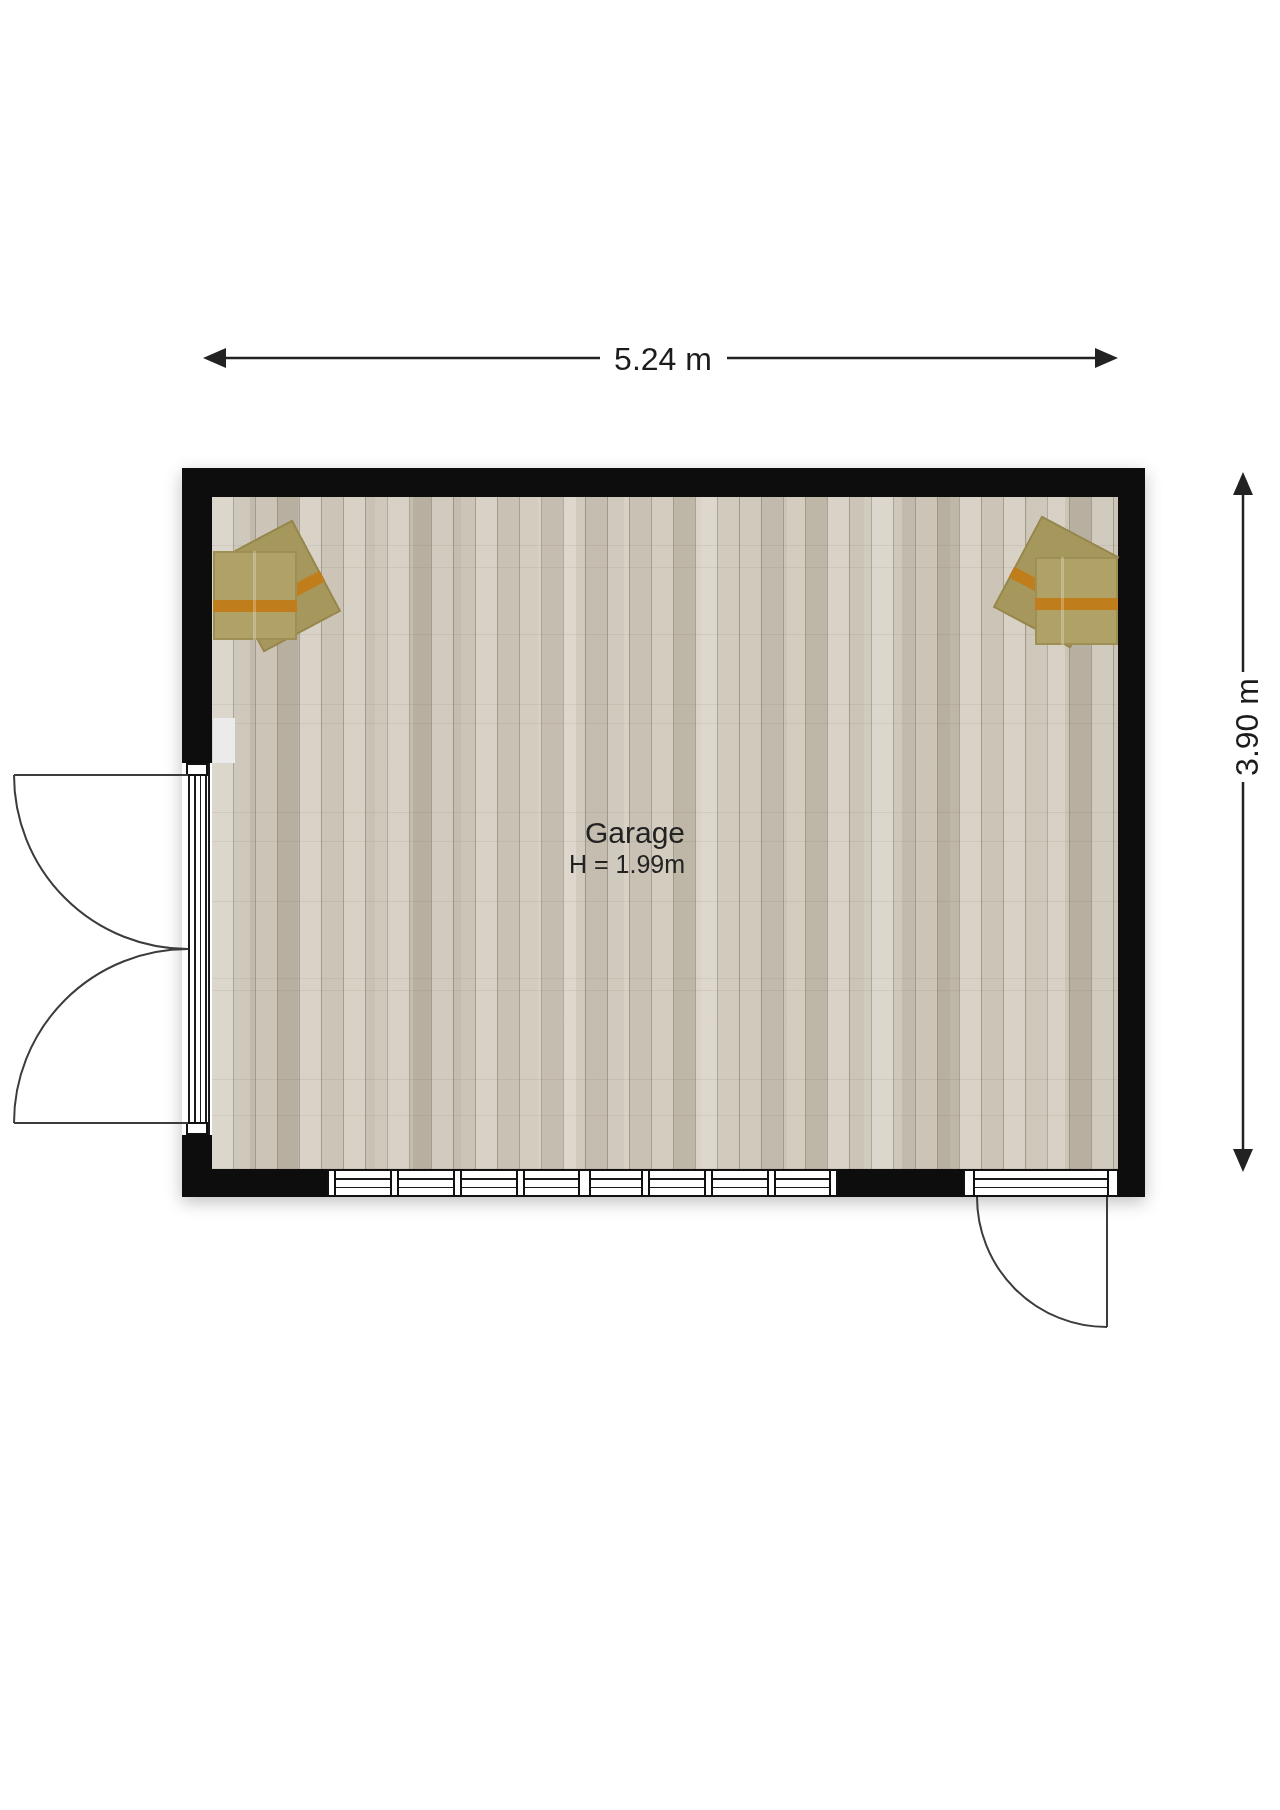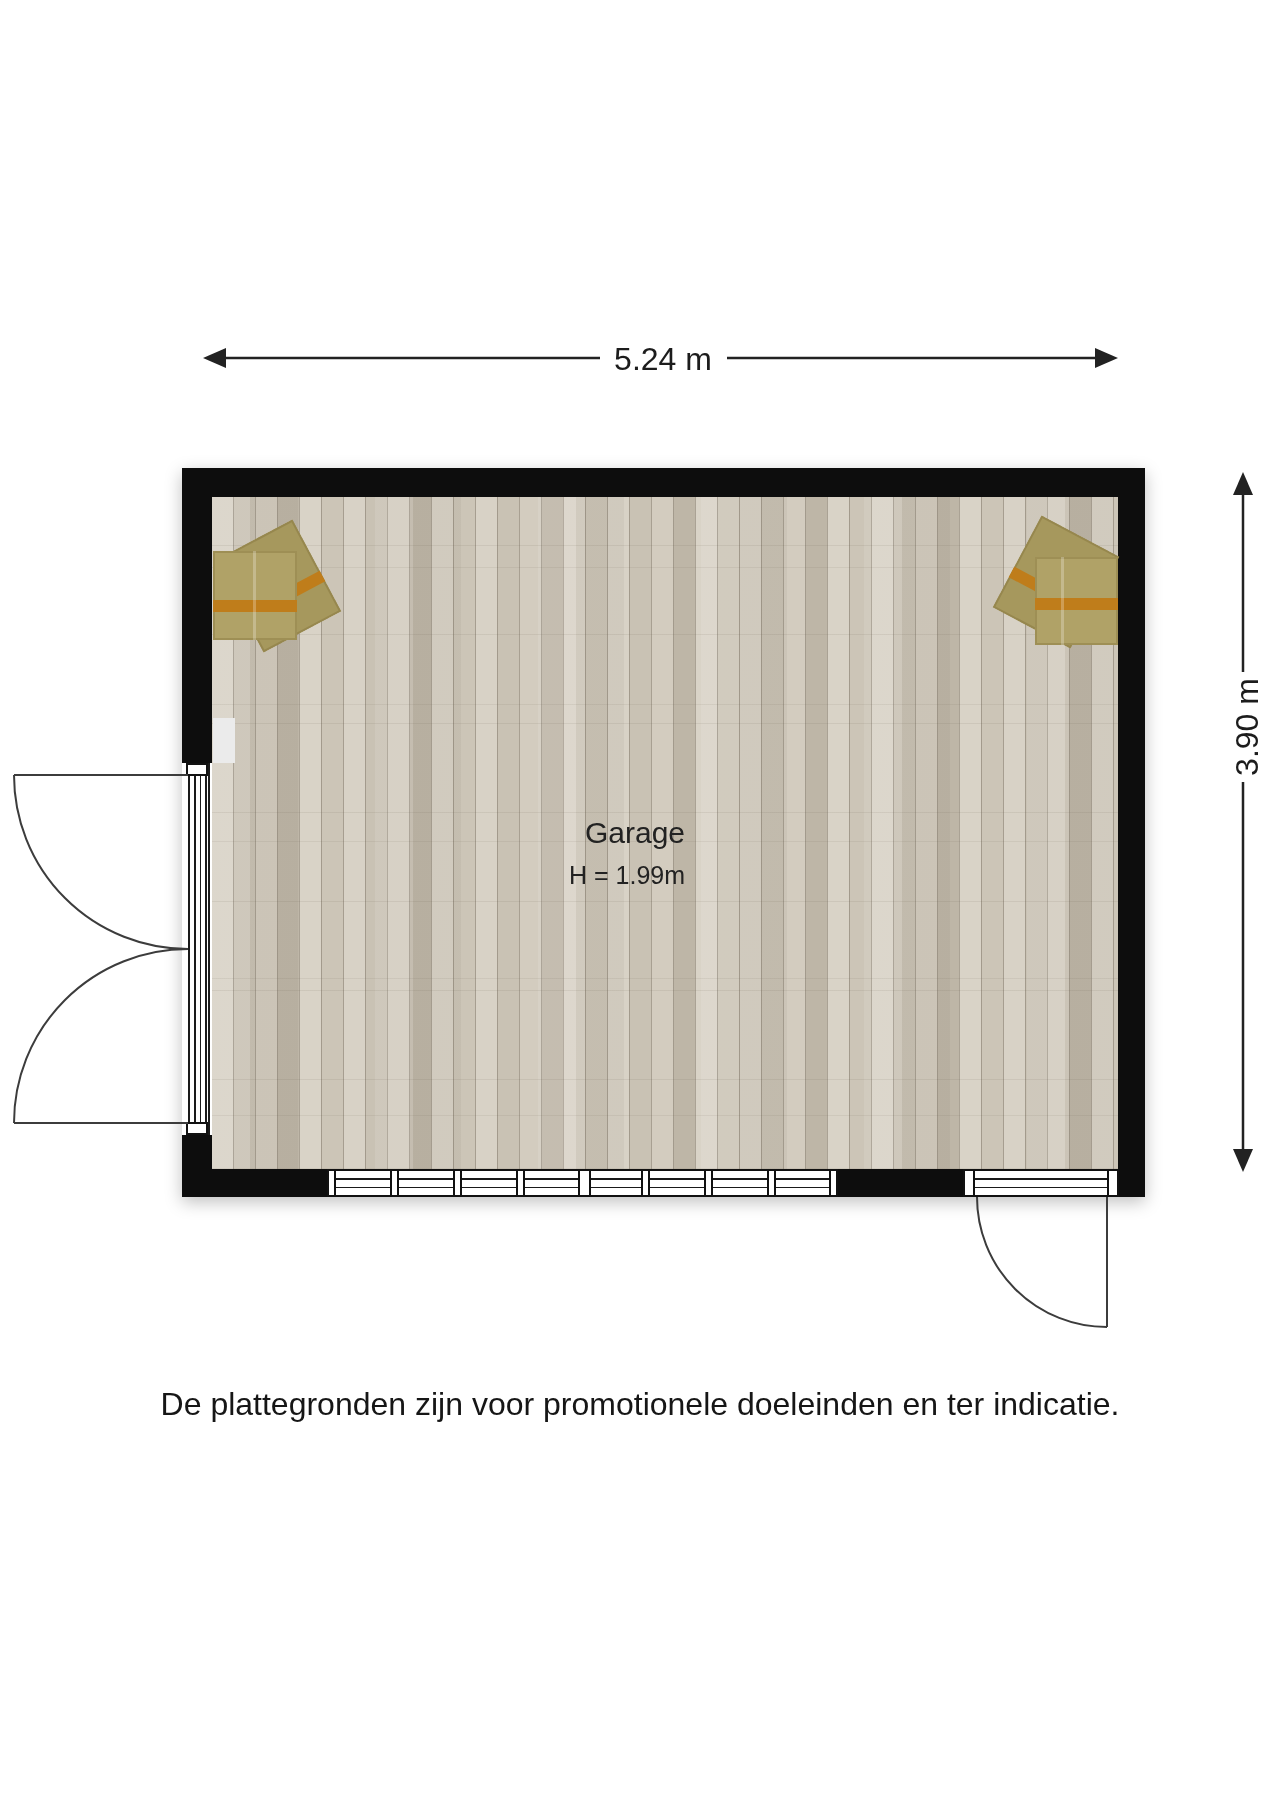--- a/index.html
+++ b/index.html
@@ -41,21 +41,21 @@
 
   
   .box{position:absolute;background:#b0a267;box-shadow:inset 0 0 0 2px rgba(110,95,40,0.28);}
   .box.rot{background:#a6985d;}
   .tape{position:absolute;left:0;width:100%;height:12px;background:#bf7d1b;}
   .seam{position:absolute;top:0;height:100%;width:3px;background:rgba(255,255,255,0.25);}
 
   
   .room-label-wrap{position:absolute;left:627px;top:816px;transform:translateX(-50%);text-align:right;color:#222;}
   .room-label{font-size:30px;line-height:34px;}
-  .room-h{font-size:25px;line-height:28px;margin-top:11px;}
+  .room-h{font-size:25px;line-height:28px;}
   .dim-label{position:absolute;color:#1c1c1c;font-size:32px;white-space:nowrap;}
   .dim-label.top{left:663px;top:341px;transform:translateX(-50%);}
   .dim-label.right{left:1247px;top:727px;transform:translate(-50%,-50%) rotate(-90deg);}
   .disclaimer{position:absolute;left:0;top:1385px;width:1280px;text-align:center;color:#161616;
         font-size:32px;line-height:39px;}
 
   svg.overlay{position:absolute;left:0;top:0;pointer-events:none;}
 </style>
 </head>
 <body>
@@ -134,16 +134,15 @@
       <path d="M1107,1327 A130,130 0 0 1 977,1197"></path>
     </g>
   </svg>
 
   <div class="room-label-wrap">
     <div class="room-label">Garage</div>
     <div class="room-h">H = 1.99m</div>
   </div>
 
   <div class="disclaimer">
-    <div>De plattegronden zijn voor promotionele doeleinden en ter indicatie.</div>
   </div>
 
 </div>
 
 </body></html>

